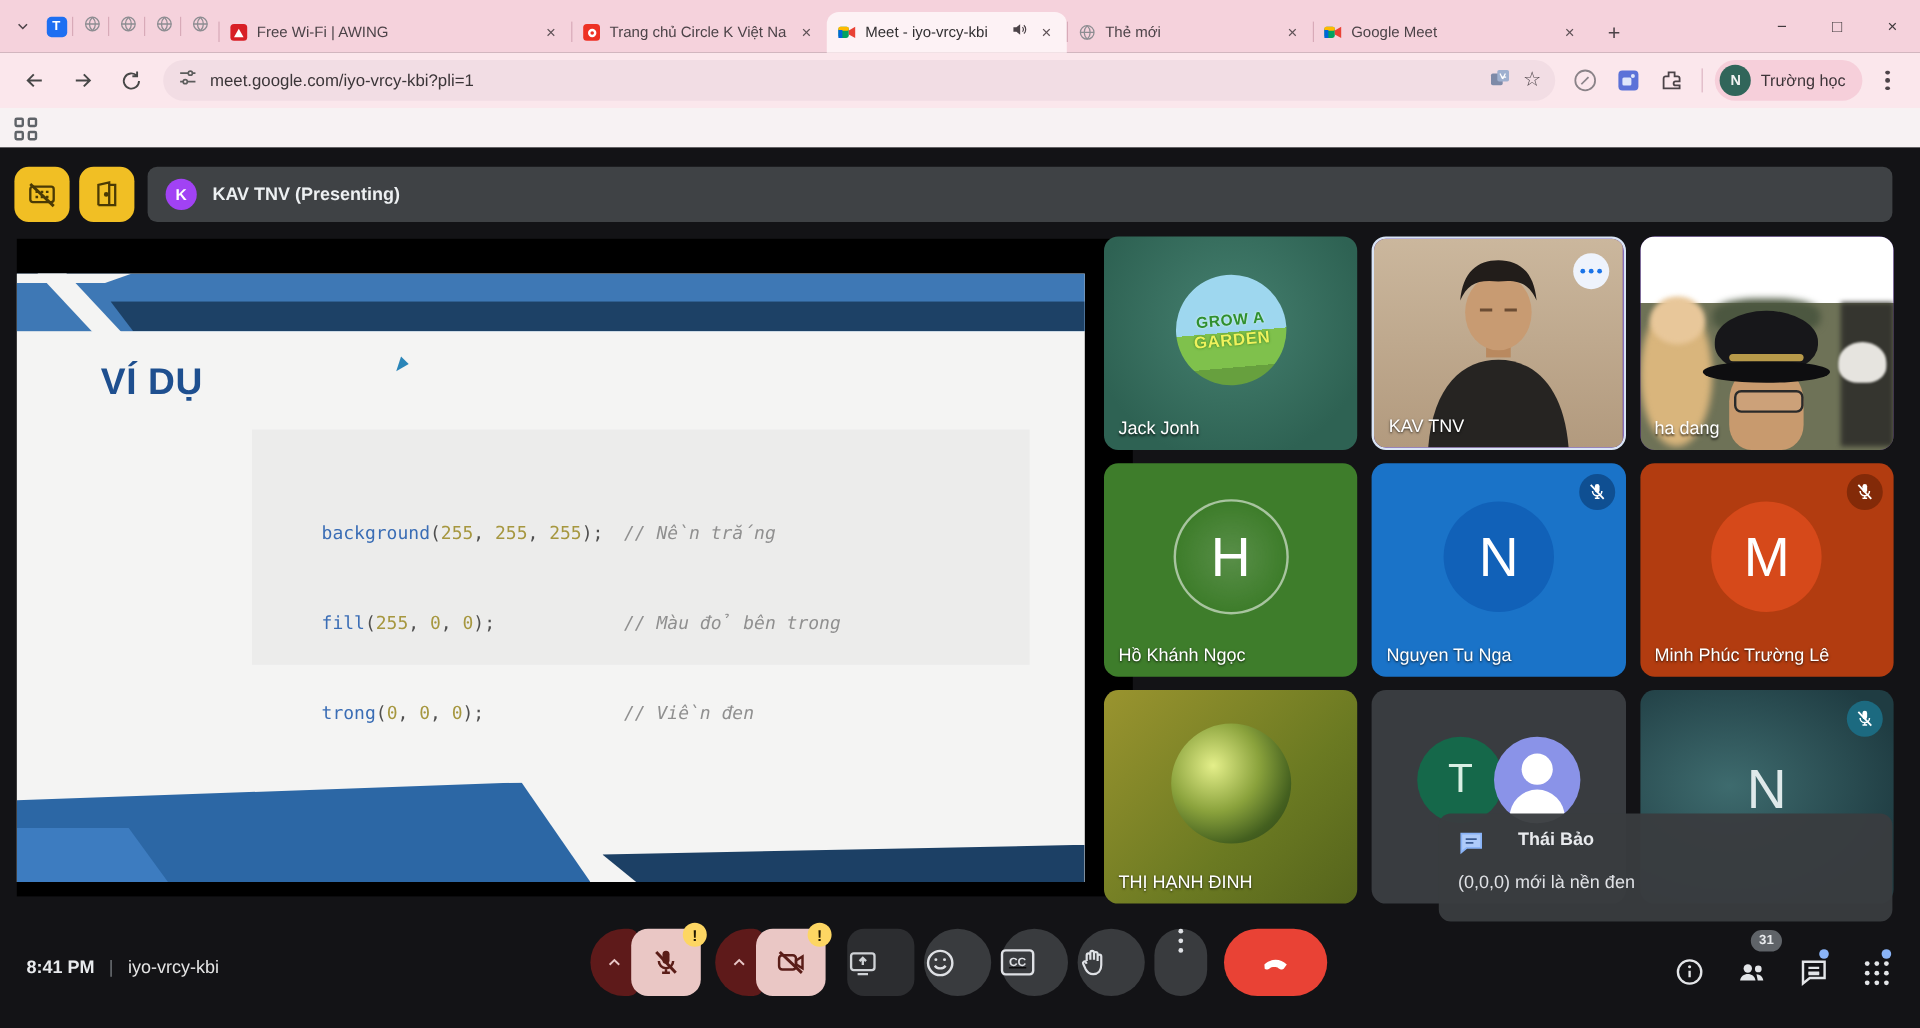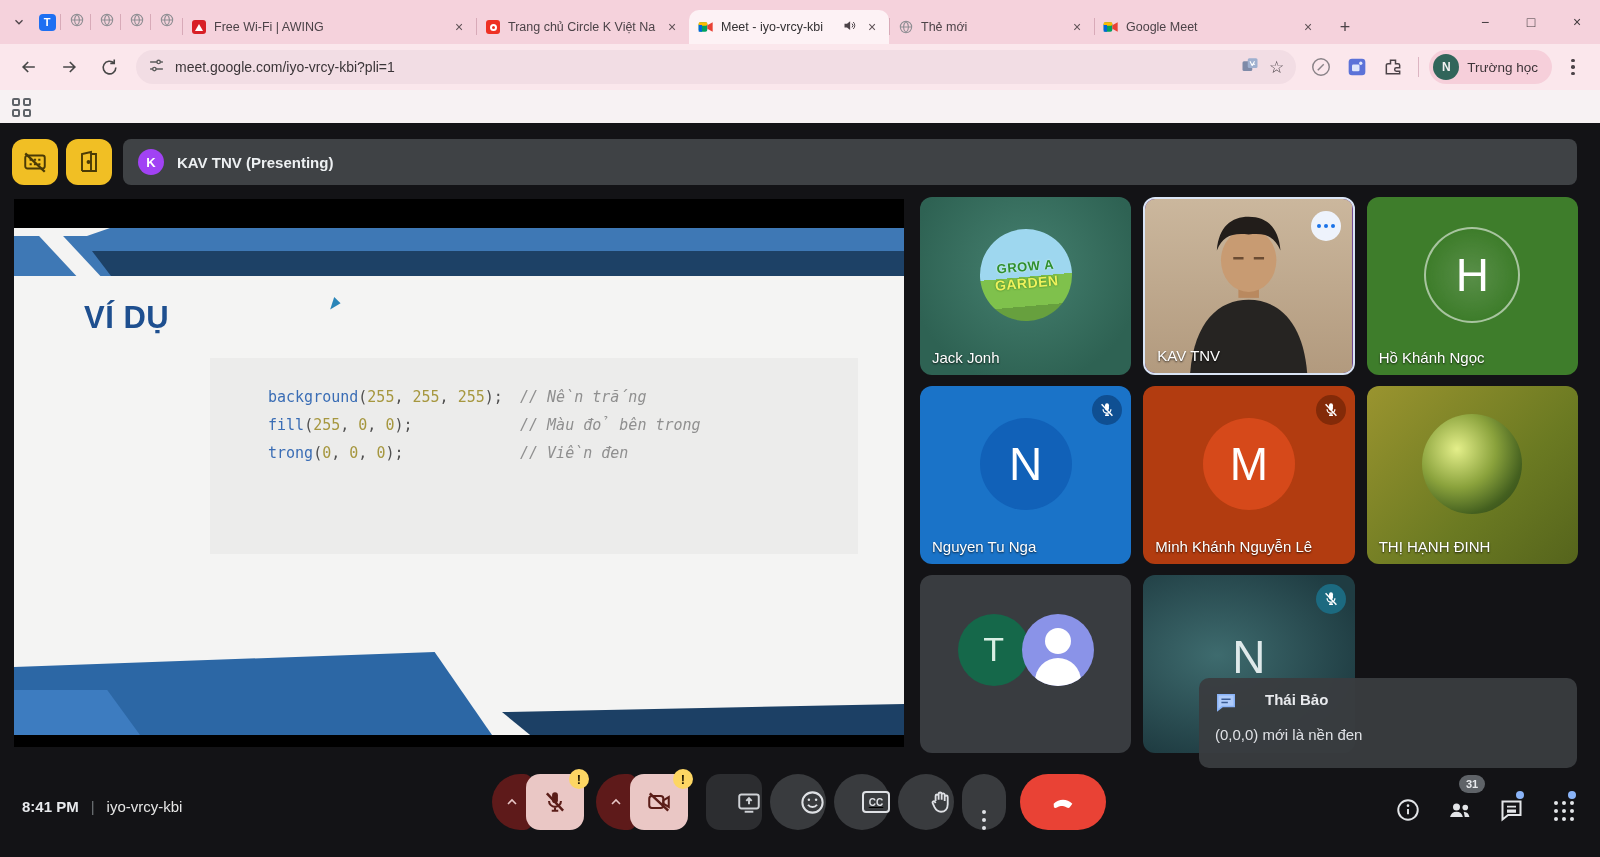--- a/index.html
+++ b/index.html
@@ -53,35 +53,35 @@
   
   .meet{position:absolute;top:123px;left:0;right:0;bottom:0;background:#131316;overflow:hidden;}
   .hdr-btn{position:absolute;top:16px;width:46px;height:46px;border-radius:12px;background:#f1bf24;
            display:flex;align-items:center;justify-content:center;}
   .presenting{position:absolute;left:123px;right:23px;top:16px;height:46px;background:#3f4245;border-radius:8px;
               display:flex;align-items:center;gap:13px;padding:0 15px;box-sizing:border-box;}
   .presenter-avatar{width:26px;height:26px;border-radius:50%;background:#a142f4;color:#fff;font-size:13px;
                     font-weight:700;display:flex;align-items:center;justify-content:center;}
   .presenting .plabel{color:#edf0f2;font-size:15px;font-weight:700;}
 
-  .stage{position:absolute;left:14px;top:76px;width:890px;height:548px;background:#000;}
+  .stage{position:absolute;left:14px;top:76px;width:890px;height:548px;background:#000;padding-left:40px;}
   .slide{position:absolute;left:0;top:29px;width:890px;height:507px;background:#f4f4f3;overflow:hidden;}
   .band-blue{position:absolute;left:0;top:0;width:890px;height:48px;background:#3e78b5;}
   .band-navy{position:absolute;left:78px;top:23px;right:0;height:25px;background:#1d4166;
              clip-path:polygon(0 0,100% 0,100% 100%,19px 100%);}
   .cut-white{position:absolute;left:40px;top:-2px;width:24px;height:52px;background:#f4f4f3;transform:skewX(43deg);}
   .notch{position:absolute;left:0;top:0;width:96px;height:8px;background:#f4f4f3;
          clip-path:polygon(0 0,100% 0,76% 100%,0 100%);}
   .slide-title{position:absolute;left:70px;top:72px;font-size:31px;font-weight:800;color:#1e4f8f;letter-spacing:.5px;}
   .cursor{position:absolute;left:318px;top:70px;width:0;height:0;border-left:8px solid #2a85b8;
           border-top:4px solid transparent;border-bottom:9px solid transparent;transform:rotate(18deg);}
   .codebox{position:absolute;left:196px;top:130px;width:648px;height:196px;background:#ececeb;
            padding:25px 0 0 58px;box-sizing:border-box;font-family:"DejaVu Sans Mono","Liberation Mono",monospace;
            font-size:15px;font-weight:500;}
-  .crow{display:flex;height:28px;align-items:center;white-space:pre;}
+  .crow{display:flex;height:28px;align-items:center;white-space:pre;margin-top:47px;}
   .ccode{width:252px;flex:0 0 auto;}
   .kw{color:#3a6db5;}
   .num{color:#a6973f;}
   .pun{color:#4f4f4f;}
   .cmt{color:#8f8f8f;font-style:italic;}
   .bigblue{position:absolute;left:0;top:424px;width:478px;height:83px;background:#2c67a5;
            clip-path:polygon(0 18%,88% 0,100% 100%,0 100%);}
   .lightblue{position:absolute;left:0;top:462px;width:126px;height:45px;background:#3d7cc0;
              clip-path:polygon(0 0,74% 0,100% 100%,0 100%);}
   .navyband{position:absolute;left:488px;top:476px;width:402px;height:31px;background:#1c4065;
@@ -132,21 +132,21 @@
   .bl-sep{color:#6f7377;}
   .bl-code{color:#e5e5e5;}
   .controls{position:absolute;left:492px;top:651px;height:56px;display:flex;align-items:center;}
   .ctl-group{display:flex;align-items:center;margin-right:12px;}
   .ctl-chevron{width:40px;height:56px;background:#5e1a1a;border-radius:28px 8px 8px 28px;
                display:flex;align-items:center;justify-content:center;}
   .ctl-square{width:58px;height:56px;background:#eac7c5;border-radius:14px;margin-left:-6px;position:relative;
               display:flex;align-items:center;justify-content:center;}
   .warn{position:absolute;top:-5px;right:-5px;width:20px;height:20px;border-radius:50%;background:#fdd663;
         color:#201700;font-size:13px;font-weight:800;display:flex;align-items:center;justify-content:center;}
-  .ctl-btn{height:56px;display:flex;align-items:center;justify-content:flex-end;margin-right:8px;text-decoration:underline;}
+  .ctl-btn{height:56px;display:flex;align-items:center;justify-content:flex-start;margin-right:8px;text-decoration:underline;}
   .rrect{width:56px;background:#2c2d30;border-radius:14px;}
   .circ{width:56px;background:#393b3e;border-radius:50%;}
   .circ-sm{width:44px;background:#393b3e;border-radius:28px;flex-direction:column;gap:4px;}
   .circ-sm i{width:4px;height:4px;border-radius:50%;background:#dfe1e5;}
   .endcall{width:86px;height:56px;background:#e94235;border-radius:28px;display:flex;align-items:center;
            justify-content:center;margin-left:6px;}
   .cc-box{width:24px;height:18px;border:2px solid #dfe1e5;border-radius:4px;color:#dfe1e5;font-size:10px;
           font-weight:700;display:flex;align-items:center;justify-content:center;}
   .bar-right-icon{position:absolute;width:30px;height:30px;top:672px;display:flex;align-items:center;justify-content:center;}
   .count-badge{position:absolute;left:1459px;top:652px;min-width:26px;height:18px;border-radius:9px;background:#5f6368;
@@ -398,20 +398,34 @@
               <path d="M70 52c2-24 14-34 31-34s29 10 31 34c-6-14-14-18-31-16-17-2-25 2-31 16z" fill="#221d1a"></path>
               <path d="M86 60h10M106 60h10" stroke="#6b4c33" stroke-width="2.5"></path>
             </svg></div>
           <div class="more-pill">
             <i></i>
             <i></i>
             <i></i>
           </div>
           <div class="tile-name">KAV TNV</div>
         </div>
+        <div class="tile">
+          <div class="hd-part" style="inset: 0px; background: linear-gradient(rgb(255, 255, 255) 0px, rgb(255, 255, 255) 31%, rgb(110, 114, 87) 31%);"></div>
+          <div class="hd-part" style="left: 0px; top: 55px; width: 60px; height: 120px; background: rgb(217, 181, 124); border-radius: 50%; filter: blur(3px);"></div>
+          <div class="hd-part" style="left: 8px; top: 50px; width: 46px; height: 40px; background: rgb(232, 199, 154); border-radius: 50%; filter: blur(2px);"></div>
+          <div class="hd-part" style="right: 0px; top: 55px; width: 44px; height: 120px; background: rgb(53, 53, 47); filter: blur(2px);"></div>
+          <div class="hd-part" style="right: 6px; top: 88px; width: 40px; height: 34px; background: rgb(230, 228, 223); border-radius: 50% 50% 40% 40%; filter: blur(1px);"></div>
+          <div class="hd-part" style="left: 60px; top: 52px; width: 90px; height: 30px; background: rgb(76, 87, 64); border-radius: 40%; filter: blur(3px);"></div>
+          <div class="hd-part" style="left: 74px; top: 108px; width: 62px; height: 70px; background: rgb(200, 154, 110); border-radius: 42% 42% 30% 30%;"></div>
+          <div class="hd-part" style="left: 62px; top: 62px; width: 86px; height: 52px; background: rgb(23, 23, 26); border-radius: 50% 50% 45% 45%;"></div>
+          <div class="hd-part" style="left: 52px; top: 104px; width: 106px; height: 18px; background: rgb(14, 14, 16); border-radius: 50%;"></div>
+          <div class="hd-part" style="left: 74px; top: 98px; width: 62px; height: 6px; background: rgb(184, 154, 74); border-radius: 3px;"></div>
+          <div class="hd-part" style="left: 78px; top: 128px; width: 54px; height: 15px; border: 2px solid rgb(42, 42, 42); border-radius: 6px; background: rgba(255, 255, 255, 0.08);"></div>
+          <div class="tile-name">ha dang</div>
+        </div>
         <div class="tile" style="background: rgb(62, 125, 43);">
           <div class="big-circle ring">H</div>
           <div class="tile-name">Hồ Khánh Ngọc</div>
         </div>
         <div class="tile" style="background: rgb(26, 115, 200);">
           <div class="big-circle" style="background: rgb(17, 97, 184);">N</div>
           <div class="badge-mute" style="background: rgb(15, 79, 146);">
             <svg width="18" height="18" viewBox="0 0 24 24" fill="none" stroke="#fff" stroke-width="1.7">
               <rect x="9.4" y="3" width="5.2" height="9.6" rx="2.6" fill="#fff" stroke="none"></rect>
               <path d="M6.8 11a5.2 5.2 0 0 0 10.4 0M12 16.2V19M9.4 19h5.2"></path>
@@ -422,21 +436,21 @@
         </div>
         <div class="tile" style="background: rgb(178, 60, 16);">
           <div class="big-circle" style="background: rgb(214, 73, 26);">M</div>
           <div class="badge-mute" style="background: rgb(131, 42, 8);">
             <svg width="18" height="18" viewBox="0 0 24 24" fill="none" stroke="#fff" stroke-width="1.7">
               <rect x="9.4" y="3" width="5.2" height="9.6" rx="2.6" fill="#fff" stroke="none"></rect>
               <path d="M6.8 11a5.2 5.2 0 0 0 10.4 0M12 16.2V19M9.4 19h5.2"></path>
               <path d="M4.8 4.2l14.4 15.4" stroke-width="2"></path>
             </svg>
           </div>
-          <div class="tile-name">Minh Khánh Nguyễn Lê</div>
+          <div class="tile-name">Minh Phúc Trường Lê</div>
         </div>
         <div class="tile" style="background: linear-gradient(135deg, rgb(154, 148, 47), rgb(107, 122, 34) 60%, rgb(85, 100, 28));">
           <div class="photo-circle"></div>
           <div class="tile-name">THỊ HẠNH ĐINH</div>
         </div>
         <div class="tile" style="background: rgb(57, 60, 64);">
           <div class="dual-wrap">
             <div class="dual-a">T</div>
             <div class="dual-b">
               <div class="head"></div>

